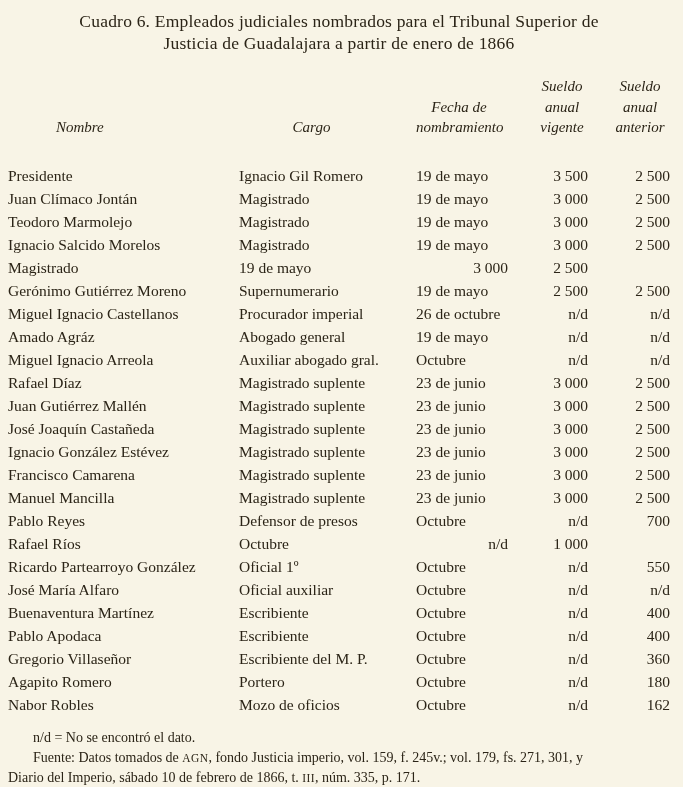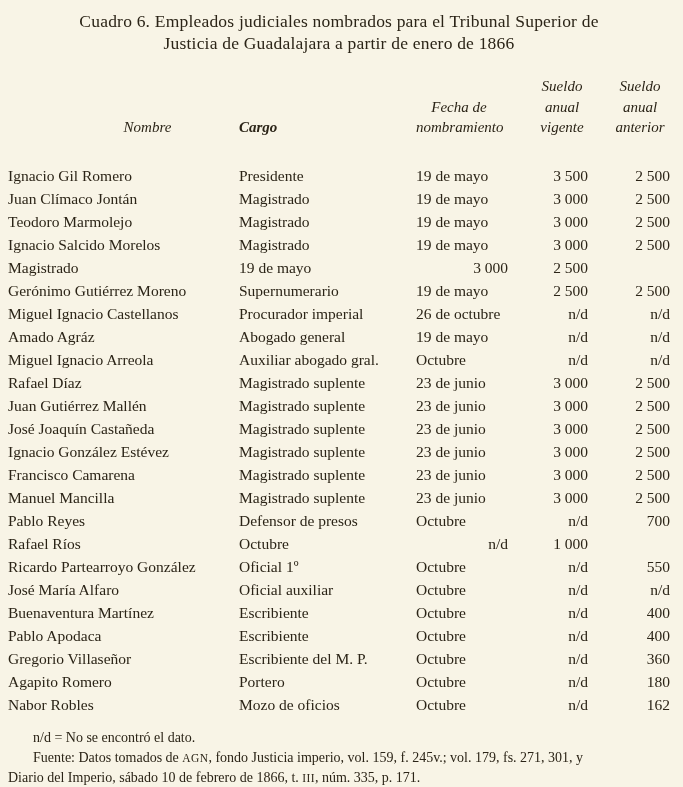--- a/index.html
+++ b/index.html
@@ -27,22 +27,22 @@
     grid-template-columns: 231px 177px 92px 80px 82px;
   }
   .thead {
     margin-top: 22px;
     align-items: end;
     font-style: italic;
     font-size: 15px;
     line-height: 20.5px;
   }
   .th { white-space: nowrap; }
-  .th-nombre   { text-align: center; margin-left: 48px; }
-  .th-cargo    { text-align: left; padding-right: 32px; font-weight: bold; }
+  .th-nombre   { text-align: left; margin-left: 48px; }
+  .th-cargo    { text-align: center; padding-right: 32px; }
   .th-fecha    { text-align: center; padding-right: 6px; }
   .th-vigente  { text-align: center; padding-left: 28px; }
   .th-anterior { text-align: center; padding-left: 22px; }
   .tbody {
     margin-top: 26px;
     font-size: 15.5px;
     line-height: 23px;
   }
   .td { white-space: nowrap; }
   .td-vigente, .td-anterior { text-align: right; }
@@ -84,22 +84,22 @@
       </div>
       <div class="th th-anterior">
         <div>Sueldo</div>
         <div>anual</div>
         <div>anterior</div>
       </div>
     </div>
 
   <div class="tbody">
       <div class="tr grid-cols">
+        <div class="td td-cargo">Presidente</div>
         <div class="td td-nombre">Ignacio Gil Romero</div>
-        <div class="td td-cargo">Presidente</div>
         <div class="td td-fecha">19 de mayo</div>
         <div class="td td-vigente">3 500</div>
         <div class="td td-anterior">2 500</div>
       </div>
       <div class="tr grid-cols">
         <div class="td td-nombre">Juan Clímaco Jontán</div>
         <div class="td td-cargo">Magistrado</div>
         <div class="td td-fecha">19 de mayo</div>
         <div class="td td-vigente">3 000</div>
         <div class="td td-anterior">2 500</div>

